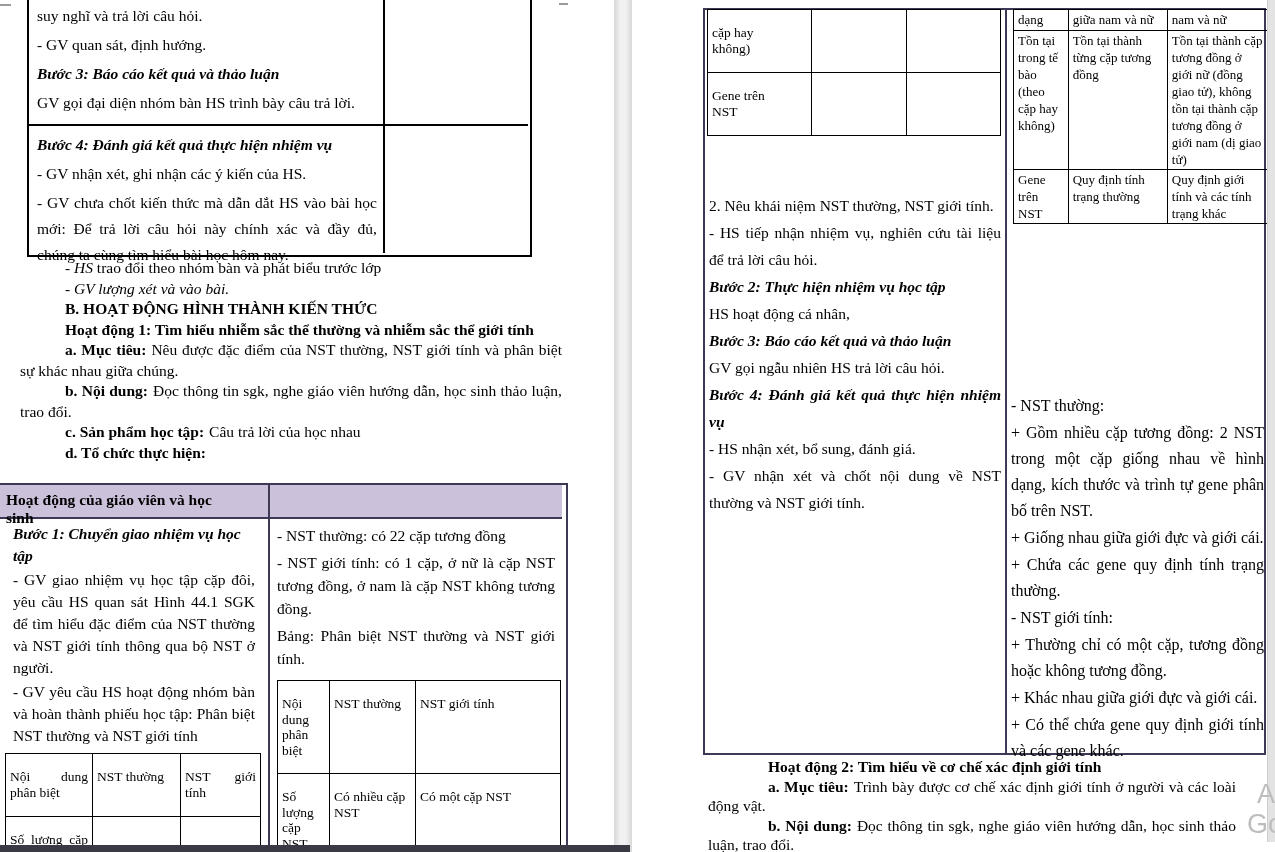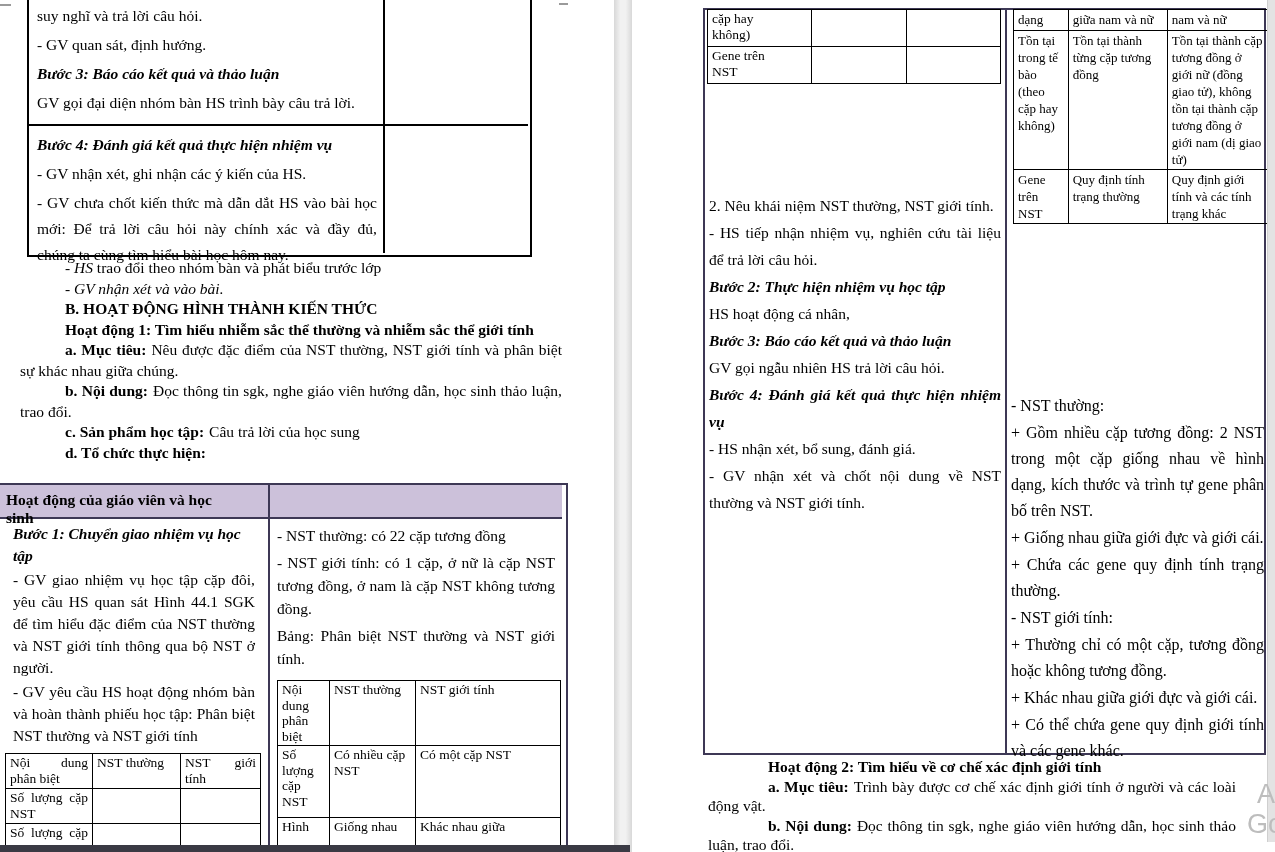--- a/index.html
+++ b/index.html
@@ -35,21 +35,21 @@
   .hdrcell{position:absolute;top:0;height:32px;font-weight:bold;font-size:15.5px;padding:6px 6px 0 6px;box-sizing:border-box;}
   #p1-main-vdiv{left:268px;top:0;width:2px;height:367px;background:#3d3855;}
   .maincell{position:absolute;top:34px;font-size:15.5px;box-sizing:border-box;}
   .maincell p{line-height:23px;margin:6px 0;}
   #p1-cell-left{left:0;width:268px;padding:2px 5px 0 5px;}
   #p1-cell-left p{line-height:22px;margin:2px 8px;}
   #p1-cell-right{left:270px;width:292px;padding:2px 7px 0 7px;}
   #p1-cell-right p{margin:3px 0 4px 0;}
   
   table.inner{border-collapse:collapse;table-layout:fixed;font-size:13.5px;}
-  table.inner td{border:1px solid #000;vertical-align:top;padding:1px 4px;overflow:hidden;}
+  table.inner td{border:1px solid #000;vertical-align:top;padding:15px 4px;overflow:hidden;}
   #p1-left-inner{margin-top:6px;width:255px;}
   #p1-left-inner td{line-height:16px;text-align:justify;}
   #p1-right-inner{margin-top:10px;width:283px;}
   #p1-right-inner td{line-height:15.5px;}
   
   #p2-table{left:703px;top:8px;width:563px;height:747px;border:2px solid #3d3855;box-sizing:border-box;}
   #p2-vdiv{left:300px;top:0;width:2px;height:743px;background:#3d3855;}
   #p2-left-inner{position:absolute;left:2px;top:-1px;width:294px;}
   #p2-left-inner td{line-height:16px;}
   #p2-right-inner{position:absolute;left:308px;top:-1px;width:255px;font-size:13px;}
@@ -85,26 +85,26 @@
       </div>
       <div class="abs topcell" style="left:8px;top:131px;width:340px;">
         <p class="bi">Bước 4: Đánh giá kết quả thực hiện nhiệm vụ</p>
         <p>- GV nhận xét, ghi nhận các ý kiến của HS.</p>
         <p class="j">- GV chưa chốt kiến thức mà dẫn dắt HS vào bài học mới: Để trả lời câu hỏi này chính xác và đầy đủ, chúng ta cùng tìm hiểu bài học hôm nay.</p>
       </div>
     </div>
 
     <div class="abs" id="p1-paras">
       <p><span class="i">- HS</span><span> trao đổi theo nhóm bàn và phát biểu trước lớp</span></p>
-      <p class="i">- GV nhận xét và vào bài.</p>
+      <p class="i">- GV lượng xét và vào bài.</p>
       <p class="b">B. HOẠT ĐỘNG HÌNH THÀNH KIẾN THỨC</p>
       <p class="b j">Hoạt động 1: Tìm hiểu nhiễm sắc thể thường và nhiễm sắc thể giới tính</p>
       <p class="j"><b class="lbl">a. Mục tiêu:</b><span>Nêu được đặc điểm của NST thường, NST giới tính và phân biệt sự khác nhau giữa chúng.</span></p>
       <p class="j"><b class="lbl">b. Nội dung:</b><span>Đọc thông tin sgk, nghe giáo viên hướng dẫn, học sinh thảo luận, trao đổi.</span></p>
-      <p><b class="lbl">c. Sản phẩm học tập:</b><span>Câu trả lời của học sung</span></p>
+      <p><b class="lbl">c. Sản phẩm học tập:</b><span>Câu trả lời của học nhau</span></p>
       <p class="b">d. Tổ chức thực hiện:</p>
     </div>
 
     <div class="abs" id="p1-main-table">
       <div class="abs" id="p1-main-header">
         <div class="hdrcell" style="left:0;width:220px;">Hoạt động của giáo viên và học sinh</div>
       </div>
       <div class="abs" id="p1-main-vdiv" style="top:0;"></div>
 
       <div class="maincell" id="p1-cell-left">

